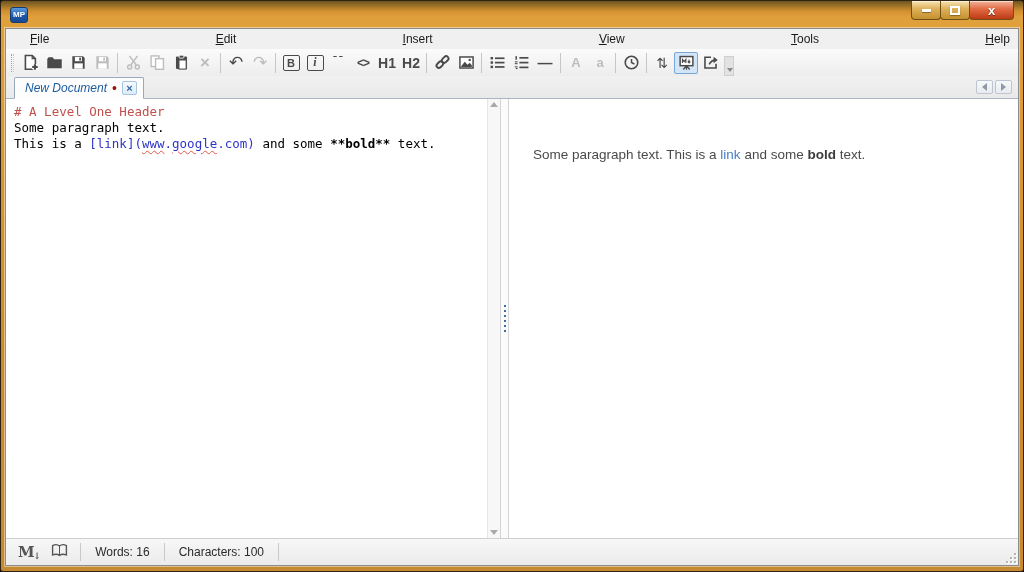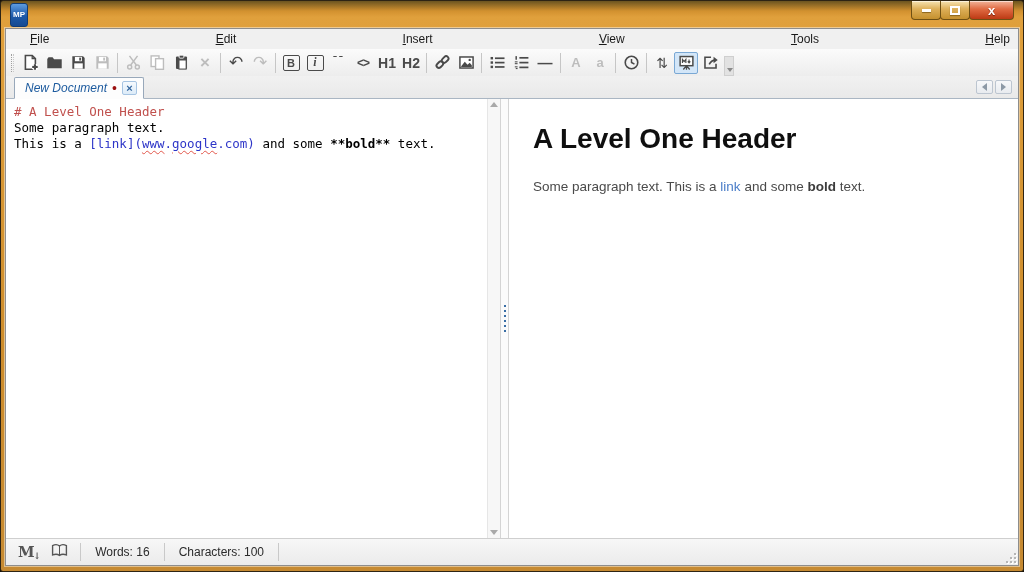--- a/index.html
+++ b/index.html
@@ -3,21 +3,21 @@
 <meta charset="utf-8">
 <style>
   * { margin:0; padding:0; box-sizing:border-box; }
   html,body { width:1024px; height:572px; overflow:hidden; background:#14100a;
     font-family:"Liberation Sans", sans-serif; }
   .window { position:absolute; inset:0; border:1px solid #2e2414;
     background:linear-gradient(180deg,#6b5420 0,#d2912f 10px,#e0a03c 16px,#cd8c2b 60%,#c68a32 100%);
     border-radius:3px; }
   
   .titlebar { position:relative; height:27px; display:flex; align-items:center; padding-left:9px; }
-  .app-icon { width:18px; height:24px; border-radius:3px; border:1px solid #123c74;
+  .app-icon { width:18px; height:16px; border-radius:3px; border:1px solid #123c74;
     background:linear-gradient(180deg,#5d9be0,#1d59a8 55%,#164a92);
     color:#fff; font-size:8px; font-weight:bold; display:flex; align-items:center; justify-content:center; }
   .title-text { margin-left:7px; font-size:12px; color:#241c07; text-shadow:0 1px 0 rgba(255,255,255,.25); }
   .win-controls { position:absolute; top:0; right:9px; display:flex; }
   .win-btn { height:19px; border:1px solid #6e5014; border-top:none; margin-left:-1px;
     background:linear-gradient(180deg,#f6e3b2,#ddaf58 45%,#c5912f);
     display:flex; align-items:center; justify-content:center; box-shadow:inset 0 1px 0 rgba(255,255,255,.55); }
   .win-btn.min { width:30px; border-radius:0 0 4px 4px; }
   .win-btn.max { width:30px; border-radius:0 0 4px 4px; }
   .win-btn.close { width:45px; border-radius:0 0 4px 4px;
@@ -327,21 +327,20 @@
       </div>
       <div class="splitter">
         <i class="split-dot"></i>
           <i class="split-dot"></i>
           <i class="split-dot"></i>
         <i class="split-dot"></i>
           <i class="split-dot"></i>
           <i class="split-dot"></i>
       </div>
       <div class="preview-pane">
-        <div class="preview-heading">A Level One Header</div>
         <div class="preview-para" id="preview-para"><span>Some paragraph text. This is a </span><span class="pv-link">link</span><span> and some </span><span class="pv-bold">bold</span><span> text.</span></div>
       </div>
     </div>
 
     <div class="statusbar">
       <div class="sb-icons">
         <span class="md-m">M<span class="dn">↓</span></span>
         <span>
           <svg viewBox="0 0 16 16" width="17" height="17" fill="none" stroke="#555" stroke-width="1.3">
             <path d="M1.5 3.4 C3.8 2.2 6.4 2.4 8 3.8 C9.6 2.4 12.2 2.2 14.5 3.4 V12.2 C12.2 11.2 9.6 11.4 8 12.6 C6.4 11.4 3.8 11.2 1.5 12.2 Z"></path>

